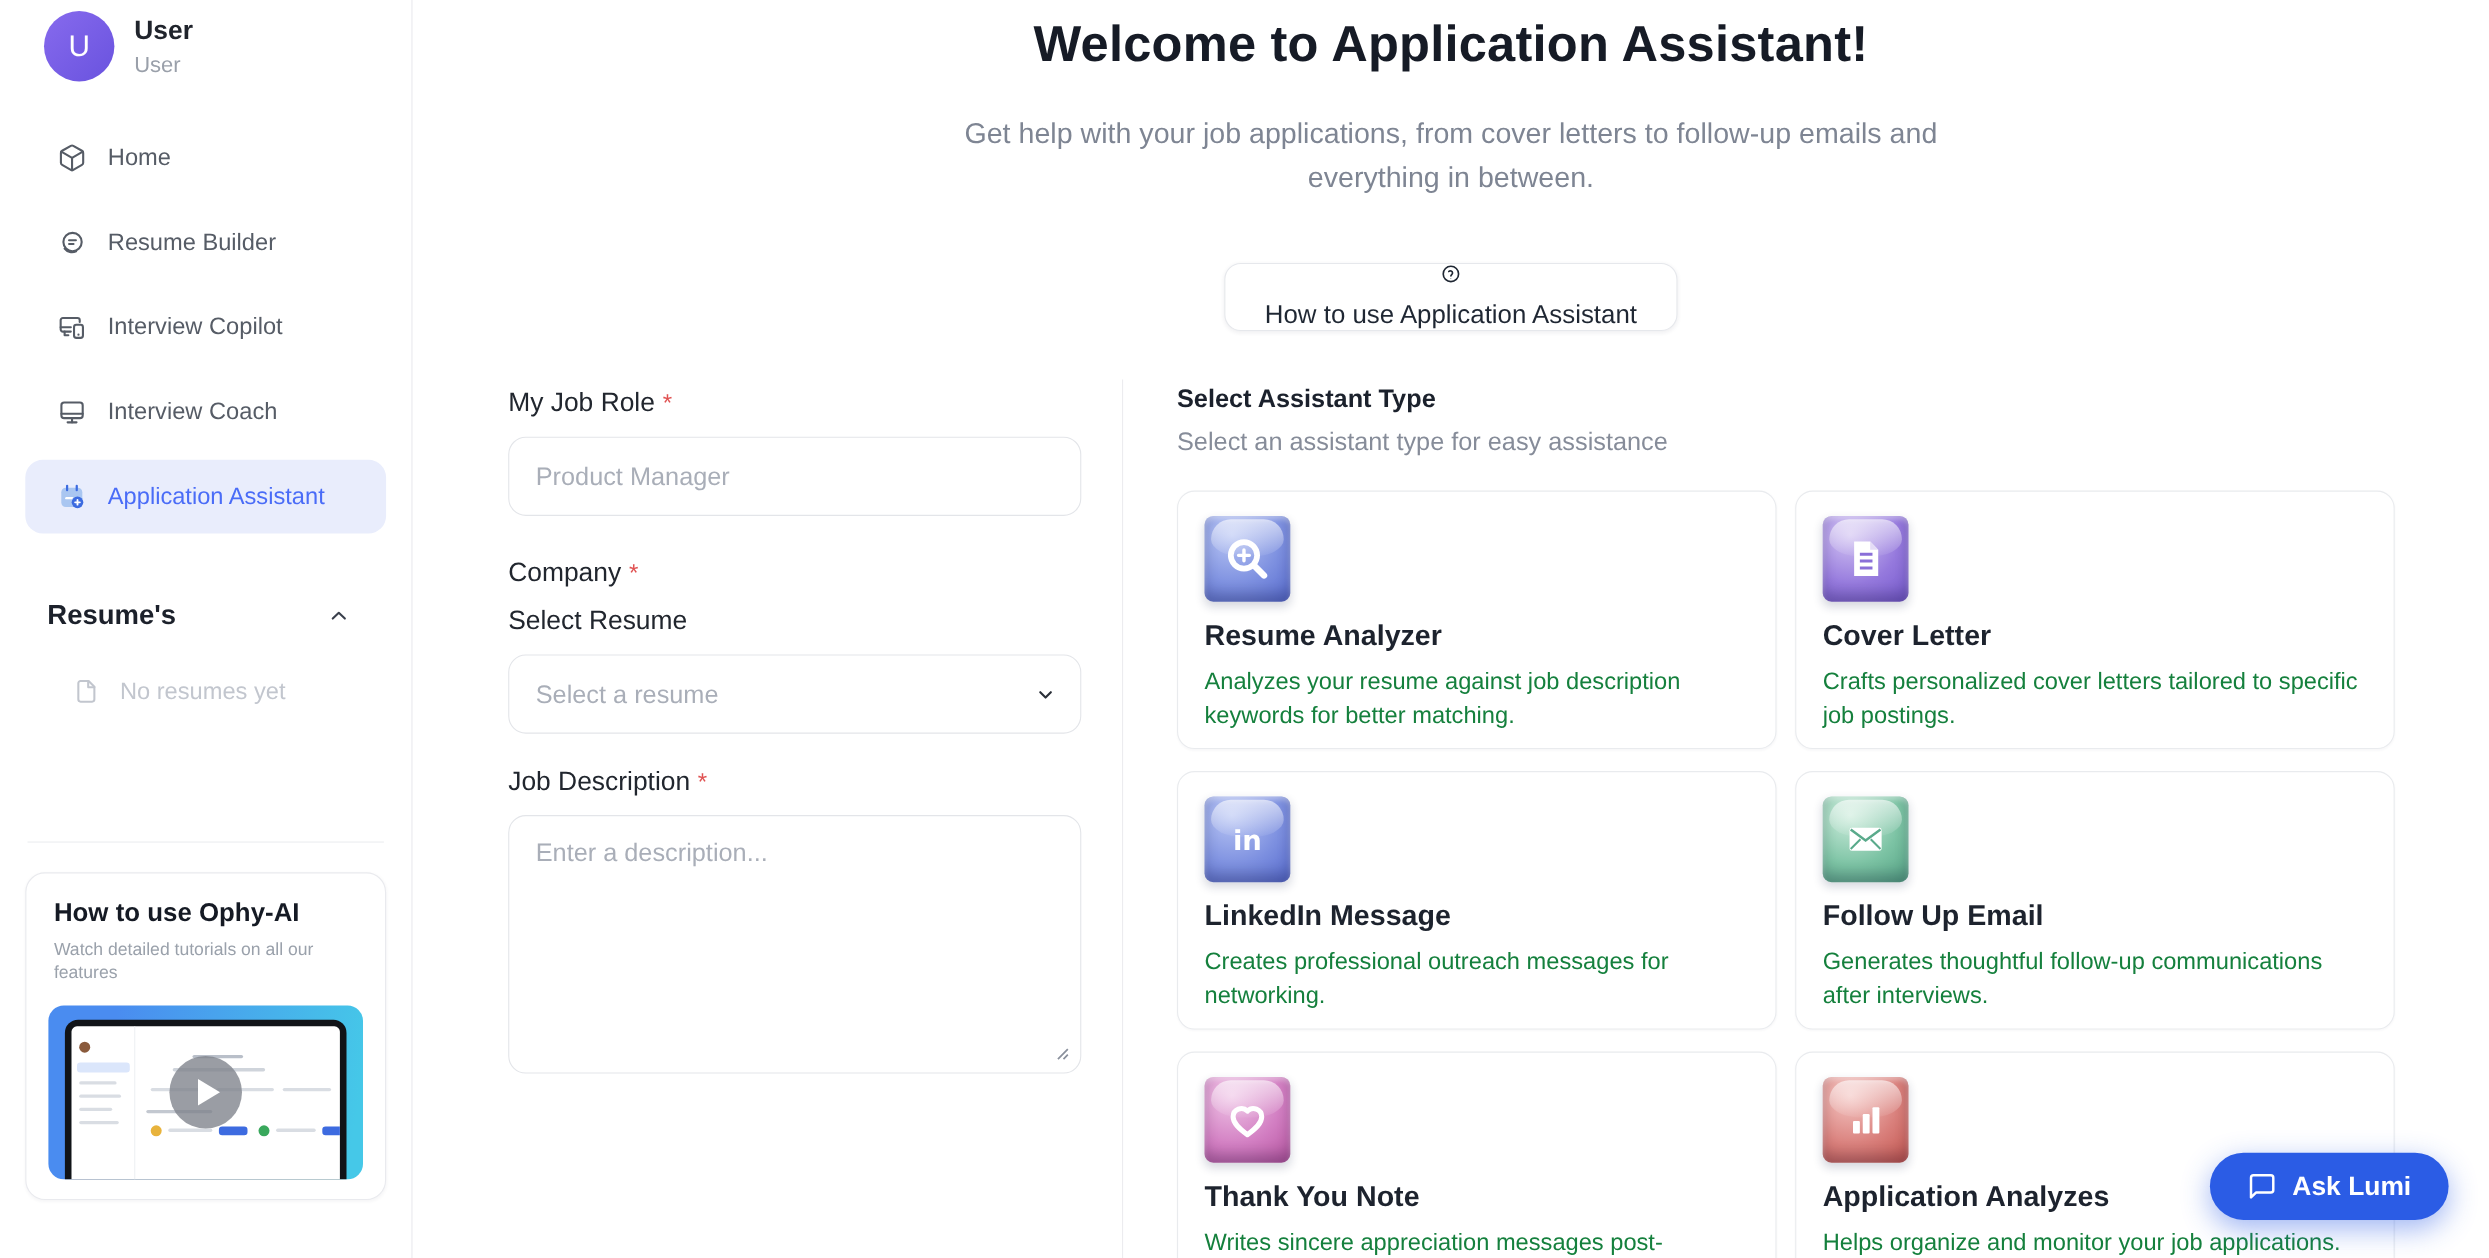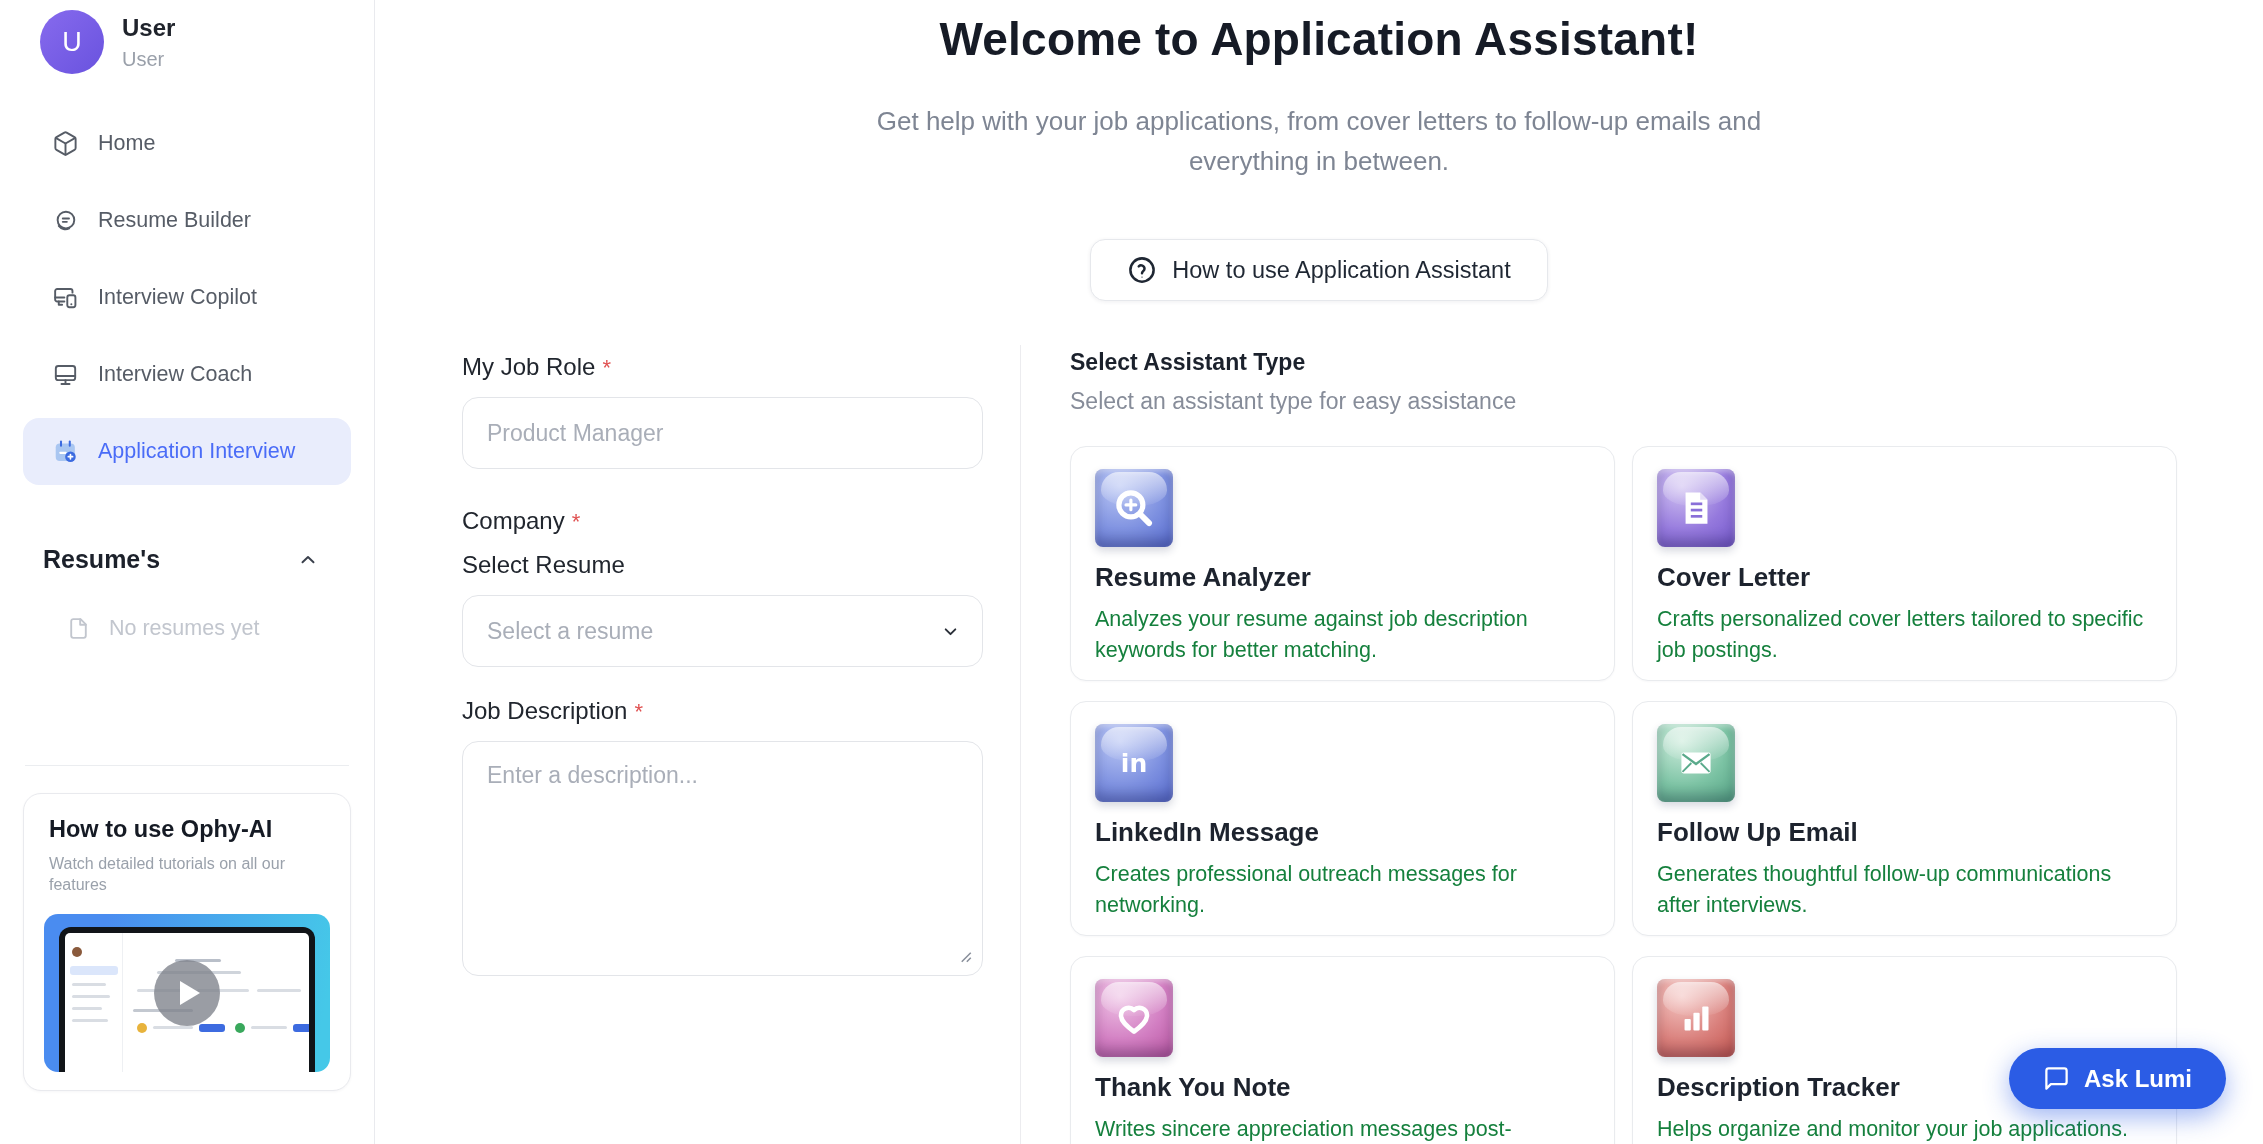--- a/index.html
+++ b/index.html
@@ -54,21 +54,21 @@
   .play-tri { width:0; height:0; border-left:20px solid #fff; border-top:12px solid transparent;
     border-bottom:12px solid transparent; margin-left:6px;}
 
   
   .main { position:absolute; left:375px; top:0; right:0; height:1144px; }
   .hero { text-align:center; }
   .h-title { margin-top:12px; font-size:46px; font-weight:700; color:#161b26; letter-spacing:.2px;}
   .h-sub { margin:36px auto 0 auto; max-width:930px; font-size:26px; color:#7e8593; line-height:1.52;}
   .help-btn { display:inline-flex; align-items:center; gap:15px; margin-top:40px;
     padding:0 36px; height:62px; background:#fff; border:1px solid #e6e8ec; border-radius:15px;
-    box-shadow:0 1px 4px rgba(25,35,60,.07); font-size:23.5px; color:#1f2733; font-weight:500; cursor:pointer;}
+    box-shadow:0 1px 4px rgba(25,35,60,.07); font-size:23.5px; color:#1f2733; font-weight:500; cursor:pointer;flex-direction:column;}
 
   .columns { position:absolute; left:87px; right:86px; top:345px; bottom:0; display:flex; }
   .form-col { width:521px; flex:0 0 521px; }
   .f-label { font-size:24px; font-weight:500; color:#21262e; margin:8px 0 16px 0; }
   .f-label .req { color:#e05252; margin-left:7px; font-size:22px;}
   .f-input { width:100%; height:72px; border:1.5px solid #e3e5e9; border-radius:16px;
     padding:0 24px; font-size:23px; color:#3a4049; background:#fff; outline:none; margin-bottom:30px;
     font-family:"Liberation Sans","DejaVu Sans",sans-serif;}
   .f-input::placeholder, .f-area::placeholder { color:#a9aeb8; }
   .f-select { position:relative; margin-bottom:30px;}
@@ -162,21 +162,21 @@
     </div>
     <div class="nav-item active">
       <svg width="27" height="27" viewBox="0 0 24 24" fill="none">
           <rect x="3.3" y="4.8" width="17" height="15.6" rx="3.6" fill="#a9c6f1"></rect>
           <line x1="8" y1="3.2" x2="8" y2="6.8" stroke="#3c6be0" stroke-width="1.8" stroke-linecap="round"></line>
           <line x1="15.8" y1="3.2" x2="15.8" y2="6.8" stroke="#3c6be0" stroke-width="1.8" stroke-linecap="round"></line>
           <line x1="7.4" y1="13.2" x2="12.2" y2="13.2" stroke="#fff" stroke-width="1.9" stroke-linecap="round"></line>
           <circle cx="16.4" cy="16.6" r="4.7" fill="#3c6be0"></circle>
           <path d="M16.4 14.7v3.8M14.5 16.6h3.8" stroke="#fff" stroke-width="1.5" stroke-linecap="round"></path>
         </svg>
-      <span>Application Interview</span>
+      <span>Application Assistant</span>
     </div>
   </div>
 
   <div class="res-head">
     <span class="res-title">Resume's</span>
     <svg width="22" height="22" viewBox="0 0 24 24" fill="none" stroke="#3a404c" stroke-width="2.1" stroke-linecap="round" stroke-linejoin="round">
         <polyline points="6 14.5 12 8.8 18 14.5"></polyline>
       </svg>
   </div>
   <div class="res-empty">
@@ -331,21 +331,21 @@
         </div>
 
         <div class="card">
           <div class="tile red">
             <svg width="50" height="50" viewBox="0 0 48 48" style="position:relative">
                 <rect x="13" y="25" width="6" height="11" rx="1" fill="#fff"></rect>
                 <rect x="21.5" y="19" width="6" height="17" rx="1" fill="#fff"></rect>
                 <rect x="30" y="13" width="6" height="23" rx="1" fill="#fff"></rect>
               </svg>
           </div>
-          <div class="c-title">Description Tracker</div>
+          <div class="c-title">Application Analyzes</div>
           <div class="c-desc">Helps organize and monitor your job applications.</div>
         </div>
 
       </div>
     </div>
   </div>
 </div>
 
 <button class="lumi">
   <svg width="27" height="27" viewBox="0 0 24 24" fill="none" stroke="#fff" stroke-width="2" stroke-linecap="round" stroke-linejoin="round">

